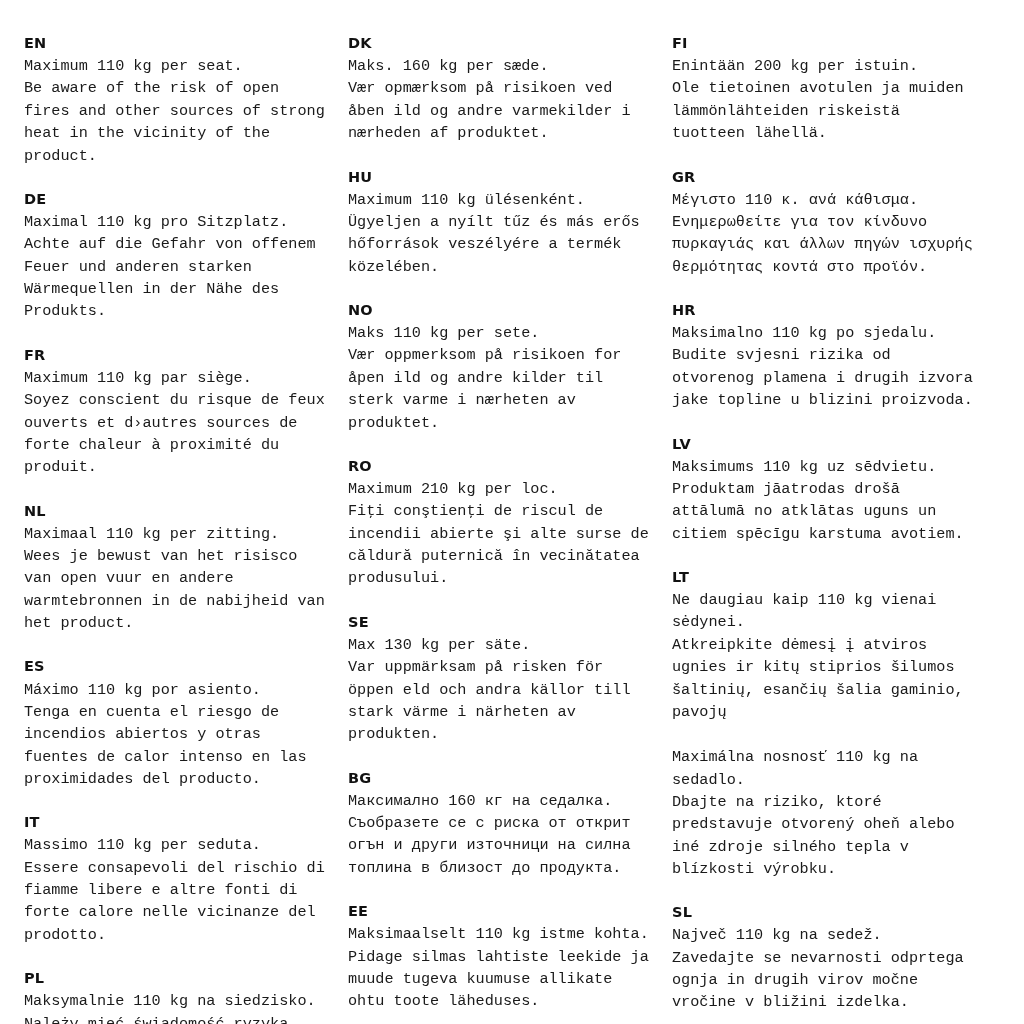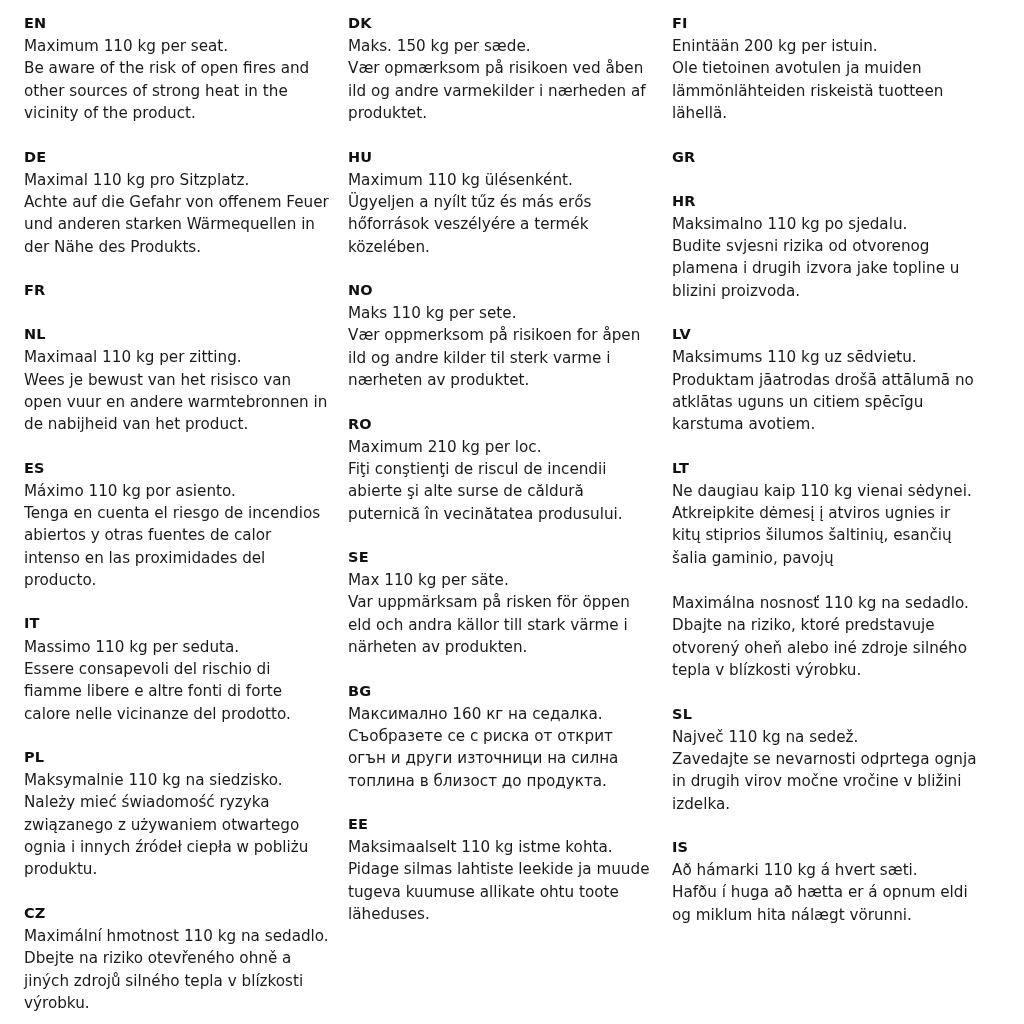--- a/index.html
+++ b/index.html
@@ -11,21 +11,21 @@
     height: 1024px;
     background: #ffffff;
     font-family: "DejaVu Sans", "Liberation Sans", sans-serif;
     color: #1a1a1a;
     overflow: hidden;
   }
   .page {
     box-sizing: border-box;
     width: 1024px;
     height: 1024px;
-    padding: 14px 28px 10px 24px;
+    padding: 34px 28px 10px 24px;
     display: flex;
     flex-direction: row;
     align-items: flex-start;
     gap: 0px;
   }
   .column {
     box-sizing: border-box;
     width: 333px;
     padding-right: 18px;
     display: flex;
@@ -43,40 +43,43 @@
     letter-spacing: 0.2px;
     line-height: 1.25;
     margin-bottom: 3px;
     color: #111111;
   }
   .lang-text {
     font-size: 15.2px;
     line-height: 1.47;
     color: #1a1a1a;
     white-space: pre-line;
+    font-family: Liberation Mono, monospace;
   }
 </style>
 </head>
 <body>
 
 <div class="page">
 
   <div class="column">
     <div class="entry">
       <div class="lang-code">EN</div>
       <div class="lang-text">Maximum 110 kg per seat.
 Be aware of the risk of open fires and other sources of strong heat in the vicinity of the product.</div>
     </div>
     <div class="entry">
       <div class="lang-code">DE</div>
       <div class="lang-text">Maximal 110 kg pro Sitzplatz.
 Achte auf die Gefahr von offenem Feuer und anderen starken Wärmequellen in der Nähe des Produkts.</div>
     </div>
     <div class="entry">
       <div class="lang-code">FR</div>
+      <div class="lang-text">Maximum 110 kg par siège.
+Soyez conscient du risque de feux ouverts et d›autres sources de forte chaleur à proximité du produit.</div>
     </div>
     <div class="entry">
       <div class="lang-code">NL</div>
       <div class="lang-text">Maximaal 110 kg per zitting.
 Wees je bewust van het risisco van open vuur en andere warmtebronnen in de nabijheid van het product.</div>
     </div>
     <div class="entry">
       <div class="lang-code">ES</div>
       <div class="lang-text">Máximo 110 kg por asiento.
 Tenga en cuenta el riesgo de incendios abiertos y otras fuentes de calor intenso en las proximidades del producto.</div>
@@ -94,41 +97,41 @@
     <div class="entry">
       <div class="lang-code">CZ</div>
       <div class="lang-text">Maximální hmotnost 110 kg na sedadlo.
 Dbejte na riziko otevřeného ohně a jiných zdrojů silného tepla v blízkosti výrobku.</div>
     </div>
   </div>
 
   <div class="column">
     <div class="entry">
       <div class="lang-code">DK</div>
-      <div class="lang-text">Maks. 150 kg per sæde.
+      <div class="lang-text">Maks. 160 kg per sæde.
 Vær opmærksom på risikoen ved åben ild og andre varmekilder i nærheden af produktet.</div>
     </div>
     <div class="entry">
       <div class="lang-code">HU</div>
       <div class="lang-text">Maximum 110 kg ülésenként.
 Ügyeljen a nyílt tűz és más erős hőforrások veszélyére a termék közelében.</div>
     </div>
     <div class="entry">
       <div class="lang-code">NO</div>
       <div class="lang-text">Maks 110 kg per sete.
 Vær oppmerksom på risikoen for åpen ild og andre kilder til sterk varme i nærheten av produktet.</div>
     </div>
     <div class="entry">
       <div class="lang-code">RO</div>
       <div class="lang-text">Maximum 210 kg per loc.
 Fiţi conştienţi de riscul de incendii abierte şi alte surse de căldură puternică în vecinătatea produsului.</div>
     </div>
     <div class="entry">
       <div class="lang-code">SE</div>
-      <div class="lang-text">Max 110 kg per säte.
+      <div class="lang-text">Max 130 kg per säte.
 Var uppmärksam på risken för öppen eld och andra källor till stark värme i närheten av produkten.</div>
     </div>
     <div class="entry">
       <div class="lang-code">BG</div>
       <div class="lang-text">Максимално 160 кг на седалка.
 Съобразете се с риска от открит огън и други източници на силна топлина в близост до продукта.</div>
     </div>
     <div class="entry">
       <div class="lang-code">EE</div>
       <div class="lang-text">Maksimaalselt 110 kg istme kohta.
@@ -137,20 +140,22 @@
   </div>
 
   <div class="column">
     <div class="entry">
       <div class="lang-code">FI</div>
       <div class="lang-text">Enintään 200 kg per istuin.
 Ole tietoinen avotulen ja muiden lämmönlähteiden riskeistä tuotteen lähellä.</div>
     </div>
     <div class="entry">
       <div class="lang-code">GR</div>
+      <div class="lang-text">Μέγιστο 110 κ. ανά κάθισμα.
+ Ενημερωθείτε για τον κίνδυνο πυρκαγιάς και άλλων πηγών ισχυρής θερμότητας κοντά στο προϊόν.</div>
     </div>
     <div class="entry">
       <div class="lang-code">HR</div>
       <div class="lang-text">Maksimalno 110 kg po sjedalu.
 Budite svjesni rizika od otvorenog plamena i drugih izvora jake topline u blizini proizvoda.</div>
     </div>
     <div class="entry">
       <div class="lang-code">LV</div>
       <div class="lang-text">Maksimums 110 kg uz sēdvietu.
 Produktam jāatrodas drošā attālumā no atklātas uguns un citiem spēcīgu karstuma avotiem.</div>

